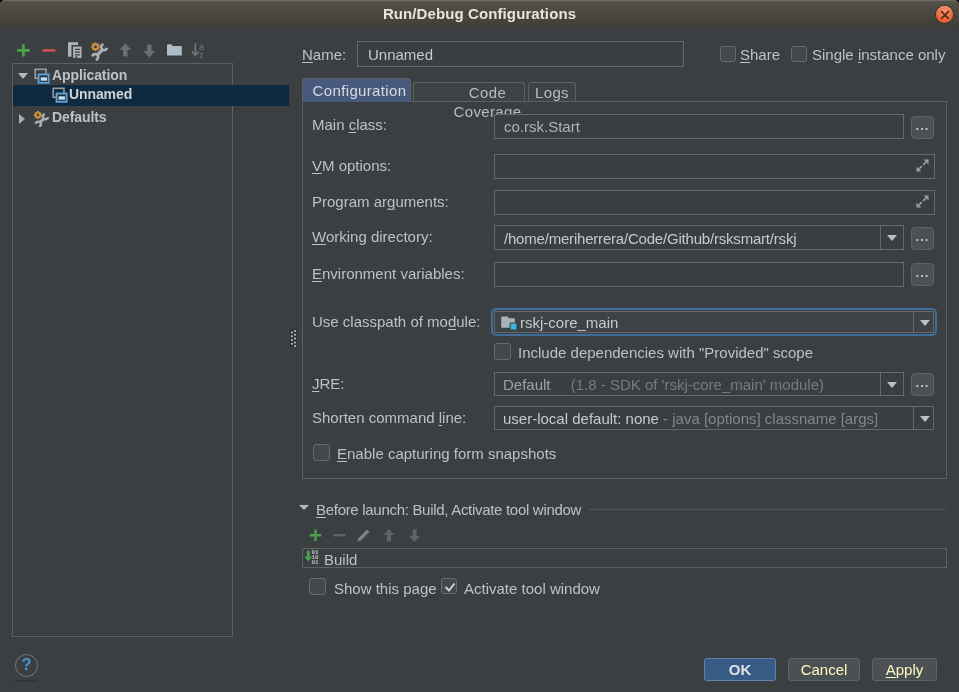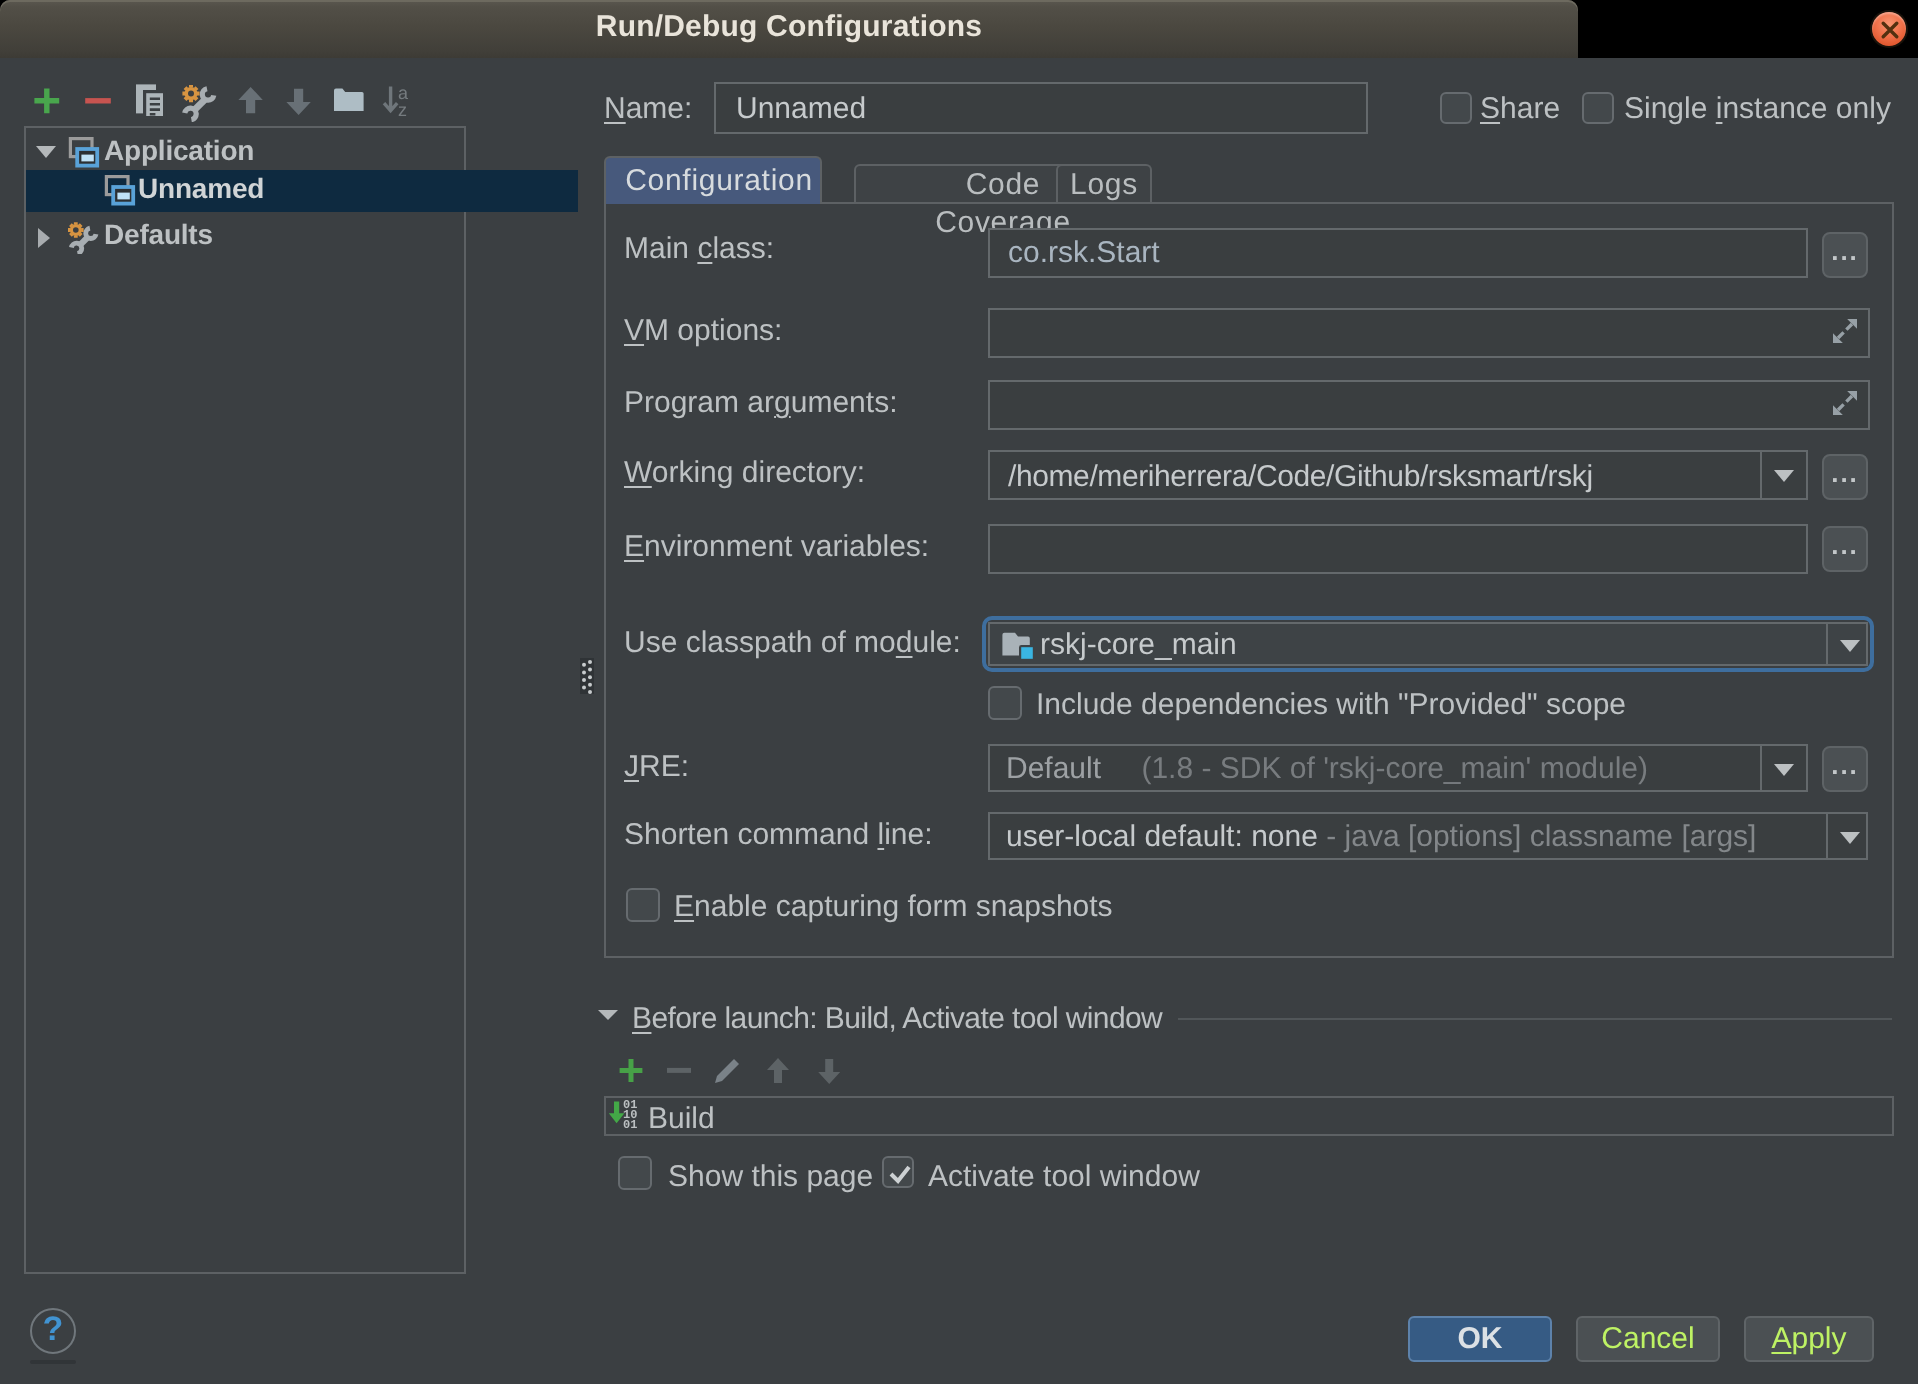--- a/index.html
+++ b/index.html
@@ -1,21 +1,21 @@
 <!DOCTYPE html>
 <html><head>
 <meta charset="utf-8">
 <style>
   * { margin:0; padding:0; box-sizing:border-box; }
   html,body { width:959px; height:692px; background:#000; overflow:hidden; }
   body { font-family:"Liberation Sans", sans-serif; position:relative; }
   .abs { position:absolute; }
   
   #titlebar {
-    left:0; top:0; width:789px; height:29px;
+    left:0; top:0; width:959px; height:29px;
     border-radius:5px 5px 0 0;
     background:linear-gradient(#5b5850, #524f47 12%, #4b4840 45%, #413f39 88%, #3d3b35);
     box-shadow: inset 0 1px 0 #6d6a5f;
     text-decoration: underline;
   }
   #title-text {
     width:100%; text-align:center; top:4.5px;
     font-size:15px; font-weight:bold; color:#e9e4da; letter-spacing:0.1px;
   }
   #closebtn {
@@ -48,21 +48,21 @@
   
   .tab { position:absolute; font-size:15px; letter-spacing:0.35px; text-align:center; }
   #tab-conf { z-index:2; left:302px; top:49px; width:109px; height:24px; background:#47597c; border:1px solid #5d6164; border-bottom:none;
     border-radius:3px 3px 0 0; color:#d7dbde; line-height:23px; padding-left:6px; }
   .tab-un { top:53px; height:20px; background:#3e4245; border:1px solid #5d6164; border-bottom:none;
     border-radius:3px 3px 0 0; color:#b9bdbf; line-height:19px; }
   
   #cpanel { left:302px; top:72px; width:645px; height:378px; border:1px solid #5d6164; }
   
   .pushbtn { position:absolute; top:658px; height:23px; border-radius:3px; font-size:15px;
-    text-align:center; line-height:21px; color:#bef264; background:#4b5053; border:1px solid #5f6467; }
+    text-align:center; line-height:21px; color:#fef9c3; background:#4b5053; border:1px solid #5f6467; }
   #okbtn { left:704px; width:72px; background:#365b84; border-color:#5d82ab; color:#dce1e5; font-weight:bold; }
   #cancelbtn { left:788px; width:72px; }
   #applybtn { left:872px; width:65px; }
   
   #helpbtn { left:15px; top:625px; width:23px; height:23px; border-radius:50%; border:1.5px solid #70777c;
     color:#4193d1; font-weight:bold; font-size:17px; text-align:center; line-height:20px; }
   #helpshadow { left:15px; top:651px; width:23px; height:2px; background:#313538; border-radius:1px; }
 </style>
 </head>
 <body>
@@ -154,21 +154,21 @@
 
     <span class="abs txt" style="left:302px;top:17px;"><u>N</u>ame:</span>
     <div class="abs field" style="left:357px;top:12px;width:327px;height:26px;"></div>
     <span class="abs txt" style="left:368px;top:17px;color:#c6cacc;">Unnamed</span>
     <div class="checkbox" style="left:720px;top:17px;width:16px;height:16px;"></div>
     <span class="abs txt" style="left:740px;top:17px;"><u>S</u>hare</span>
     <div class="checkbox" style="left:791px;top:17px;width:16px;height:16px;"></div>
     <span class="abs txt" style="left:812px;top:17px;">Single <u>i</u>nstance only</span>
 
     <div class="tab" id="tab-conf">Configuration</div>
-    <div class="tab tab-un" style="left:427px;width:112px;padding-left:37px;">Code Coverage</div>
+    <div class="tab tab-un" style="left:413px;width:112px;padding-left:37px;">Code Coverage</div>
     <div class="tab tab-un" style="left:528px;width:48px;">Logs</div>
     <div class="abs" id="cpanel"></div>
 
     <span class="abs txt" style="left:312px;top:87px;">Main <u>c</u>lass:</span>
     <div class="abs field" style="left:494px;top:85px;width:410px;height:25px;"></div>
     <span class="abs txt" style="left:504px;top:89px;color:#a9b5c0;">co.rsk.Start</span>
     <div class="btn-dots" style="left:911px;top:87px;">...</div>
 
     <span class="abs txt" style="left:312px;top:128px;"><u>V</u>M options:</span>
     <div class="abs field" style="left:494px;top:125px;width:441px;height:25px;"></div>

